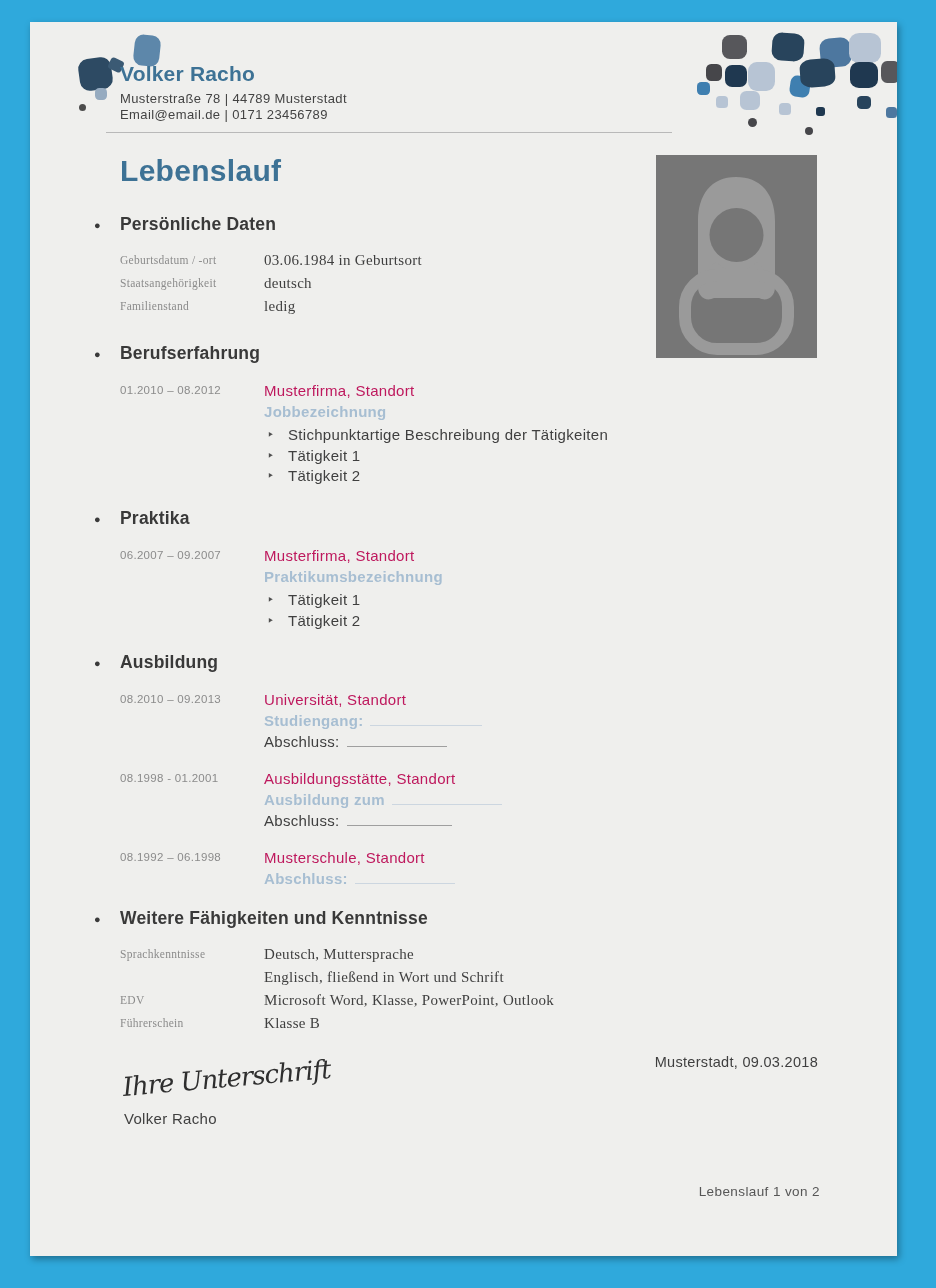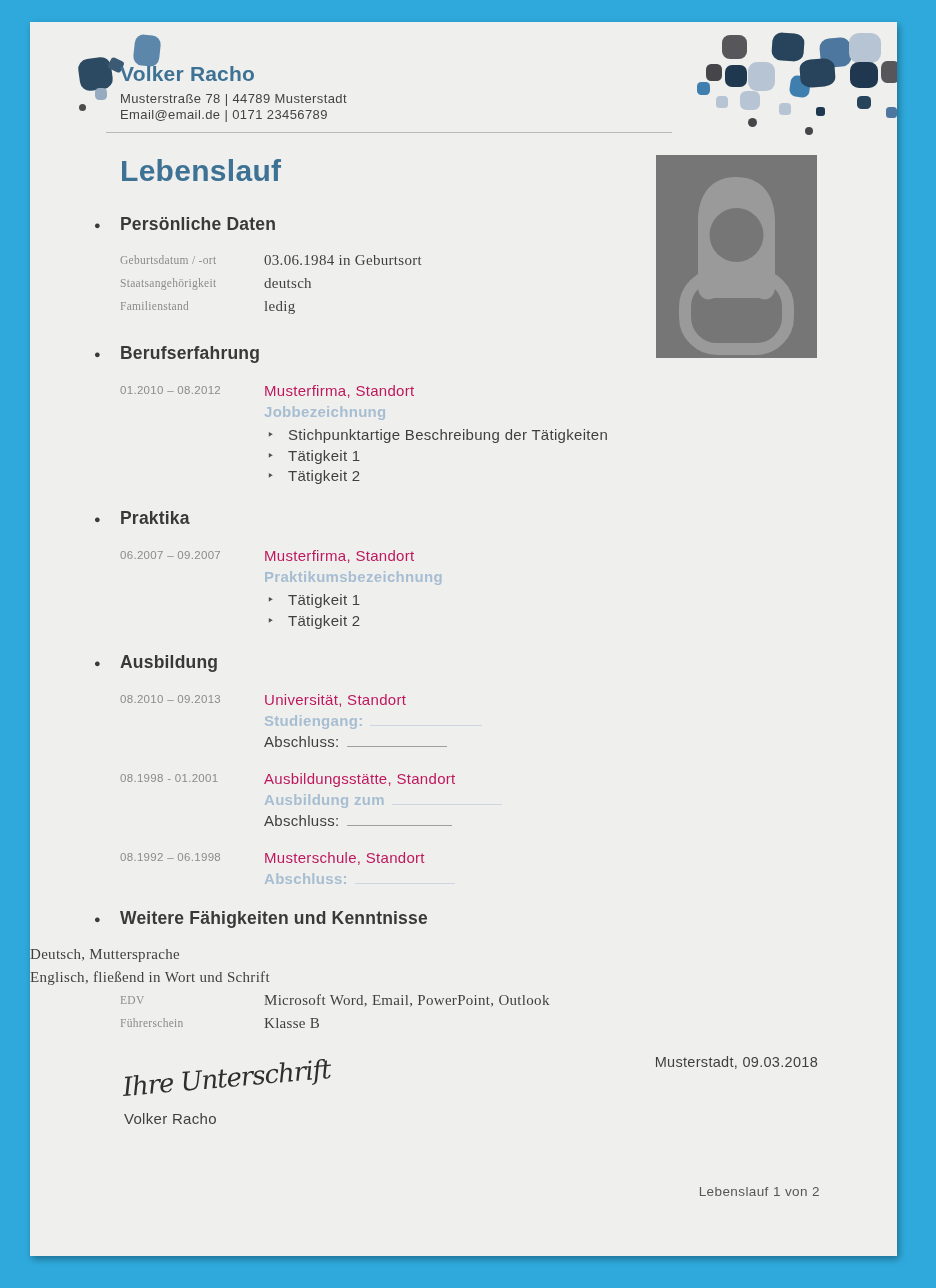--- a/index.html
+++ b/index.html
@@ -230,28 +230,29 @@
     </div>
   </div>
 
   <div class="section" style="top:886px;">
     <div class="sec-head">
       <span class="sec-dot">●</span>
       <span class="sec-title">Weitere Fähigkeiten und Kenntnisse</span>
     </div>
     <div class="rows">
       <div class="row">
+        <span class="lbl">Sprachkenntnisse</span>
         <div class="val val-stack">
           <div>Deutsch, Muttersprache</div>
           <div>Englisch, fließend in Wort und Schrift</div>
         </div>
       </div>
       <div class="row">
         <span class="lbl">EDV</span>
-        <span class="val">Microsoft Word, Email, PowerPoint, Outlook</span>
+        <span class="val">Microsoft Word, Klasse, PowerPoint, Outlook</span>
       </div>
       <div class="row">
         <span class="lbl">Führerschein</span>
         <span class="val">Klasse B</span>
       </div>
     </div>
   </div>
 
   <div class="place-date">Musterstadt, 09.03.2018</div>
 

